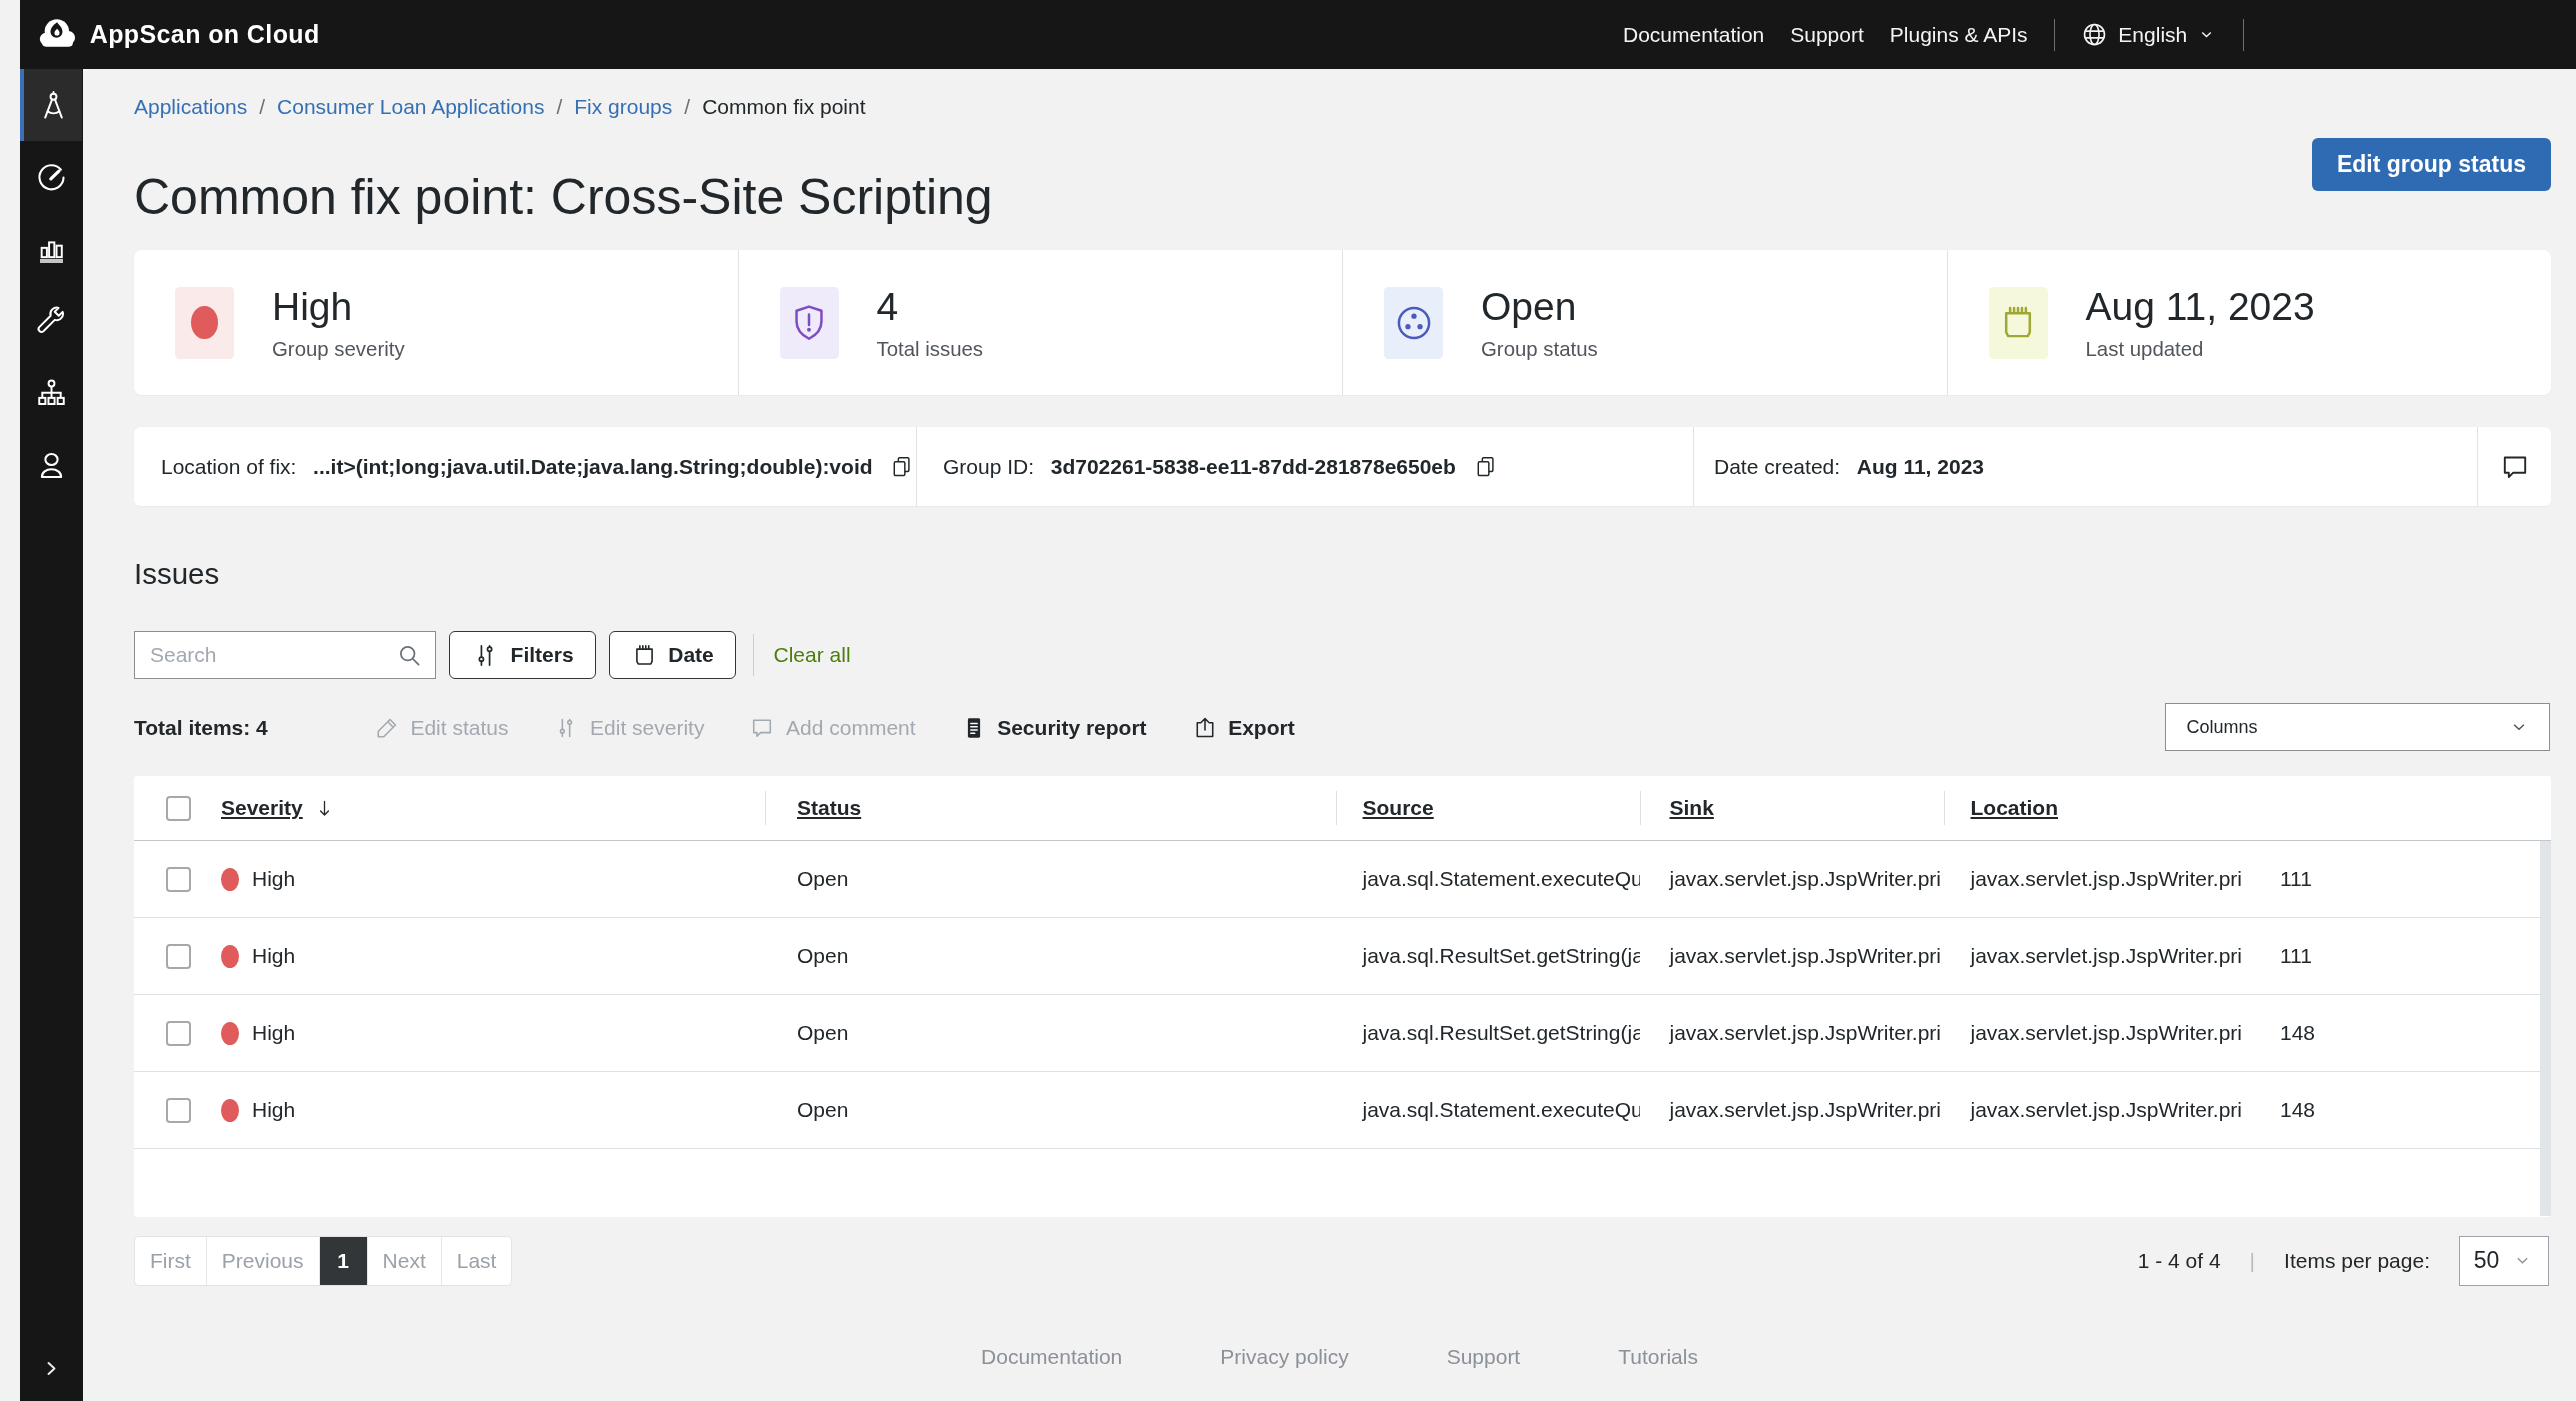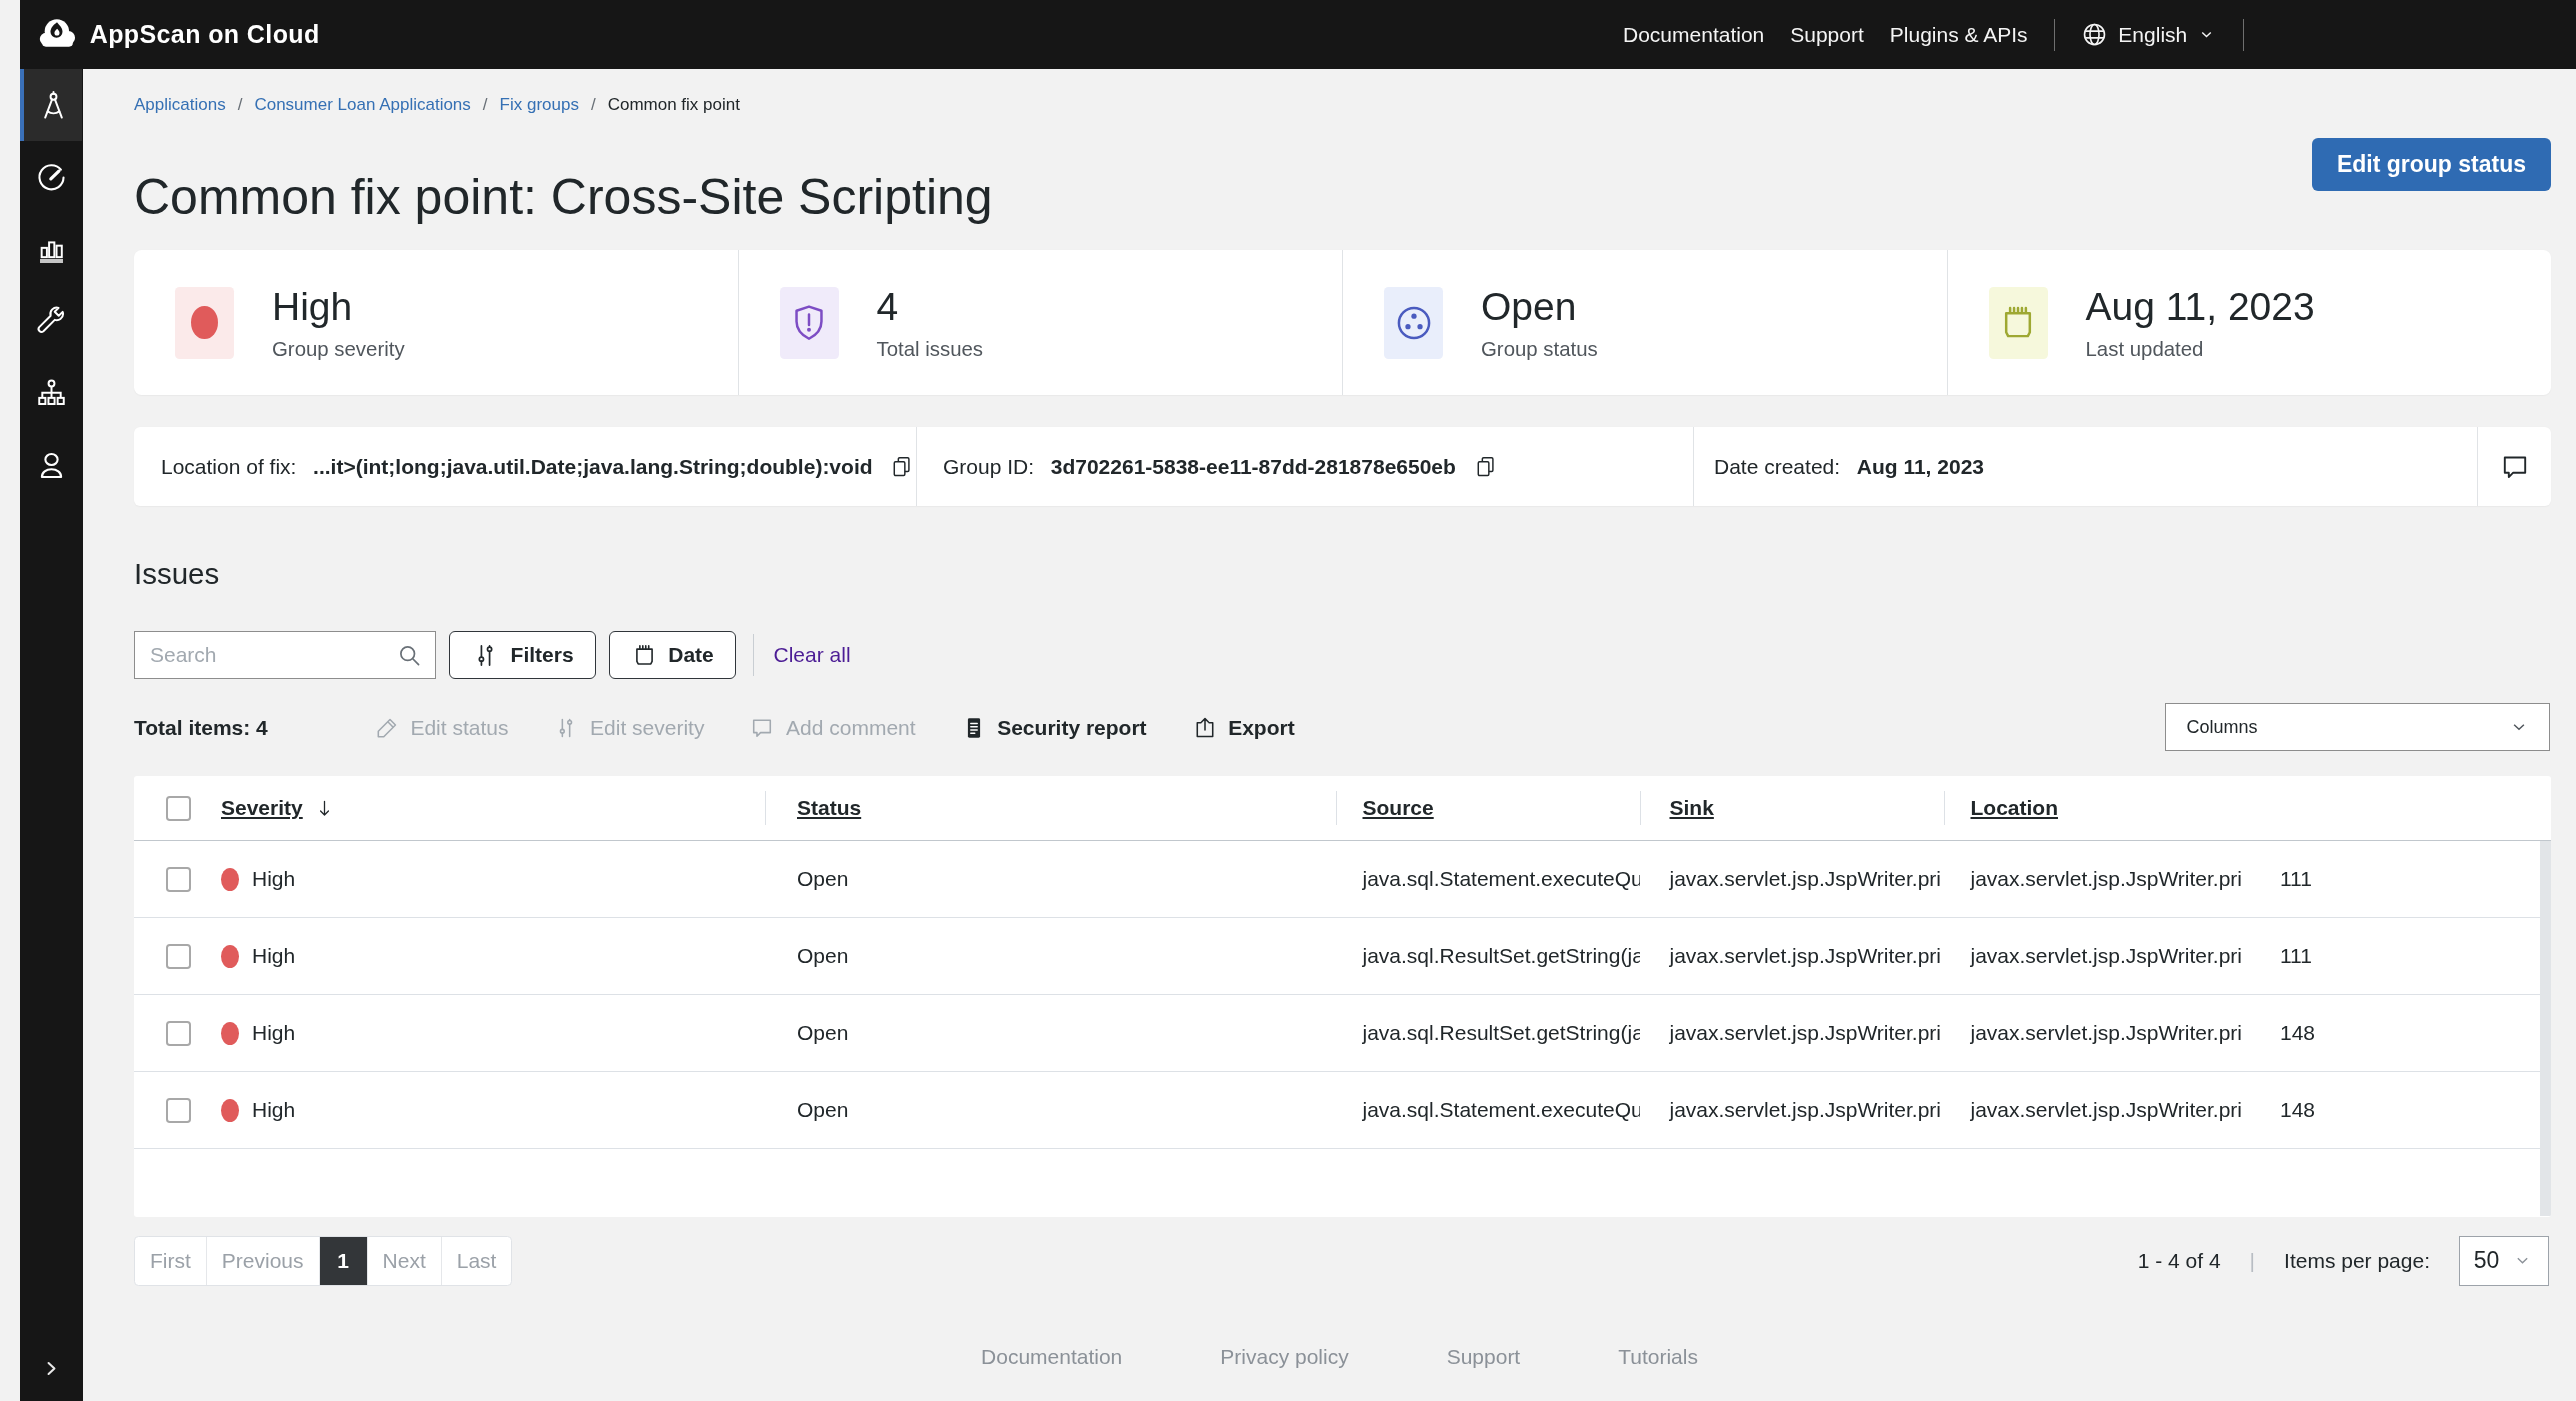--- a/index.html
+++ b/index.html
@@ -18,21 +18,21 @@
 
   
   .sidebar{position:absolute;left:0;top:69px;width:63px;height:1333px;background:#161616;}
   .side-item{width:63px;height:72px;display:flex;align-items:center;justify-content:center;color:#ffffff;cursor:pointer;}
   .side-item.active{background:#2b2b2b;border-left:4.5px solid #3a70b8;width:58px;}
   .side-expand{position:absolute;left:0;bottom:10.6px;width:63px;height:45px;display:flex;align-items:center;justify-content:center;color:#e8e8e8;cursor:pointer;}
 
   
   .main{position:absolute;left:63px;top:69px;width:2513px;height:1333px;background:#f2f2f2;}
 
-  .breadcrumb{position:absolute;left:51px;top:26px;font-size:17px;display:flex;gap:12px;align-items:center;}
+  .breadcrumb{position:absolute;left:51px;top:26px;font-size:21px;display:flex;gap:12px;align-items:center;}
   .crumb-link{color:#3570b4;cursor:pointer;text-decoration:none;}
   .crumb-sep{color:#697077;}
   .crumb-current{color:#21272a;}
 
   .page-title{position:absolute;left:51px;top:68px;font-size:50px;font-weight:400;color:#21272a;line-height:53px;}
   .edit-group-btn{position:absolute;right:45px;top:69px;height:53px;background:#2f6bb3;color:#ffffff;
     font-size:23px;font-weight:700;border:none;border-radius:6px;padding:0 25px;cursor:pointer;
     font-family:inherit;}
 
   
@@ -67,21 +67,21 @@
   .filter-row{position:absolute;left:51px;top:562px;height:48px;display:flex;align-items:center;}
   .search-box{position:relative;width:302px;height:48px;box-sizing:border-box;background:#ffffff;border:1.5px solid #8d8d8d;}
   .search-box input{position:absolute;left:0;top:0;width:100%;height:100%;border:none;outline:none;
     font-size:21px;font-family:inherit;color:#21272a;padding:0 48px 0 15px;box-sizing:border-box;background:transparent;}
   .search-box input::placeholder{color:#a2a9b0;}
   .search-icon-wrap{position:absolute;right:10.6px;top:9px;color:#697077;pointer-events:none;}
   .chip-btn{height:48px;box-sizing:border-box;background:#ffffff;border:1.5px solid #30353a;border-radius:6px;
     display:flex;align-items:center;gap:10.6px;font-size:21px;font-weight:700;color:#21272a;
     padding:0 21px;margin-left:13px;cursor:pointer;font-family:inherit;}
   .filter-divider{width:0.8px;height:42px;background:#c9ced3;margin-left:17.4px;}
-  .clear-all{font-size:21px;color:#4c1d95;margin-left:13.6px;background:none;border:none;font-family:inherit;cursor:default;}
+  .clear-all{font-size:21px;color:#4d7c0f;margin-left:13.6px;background:none;border:none;font-family:inherit;cursor:default;}
 
   
   .toolbar{position:absolute;left:51px;top:634px;right:45px;height:49px;display:flex;align-items:center;}
   .total-items{font-size:21px;font-weight:700;}
   .tb-btn{display:flex;align-items:center;gap:10.6px;font-size:21px;background:none;border:none;
     font-family:inherit;cursor:pointer;color:#21272a;font-weight:700;padding:0;}
   .tb-btn.disabled{color:#a2a9b0;cursor:default;font-weight:400;}
   .tb-btn:first-of-type{margin-left:106px;}
   .tb-btn + .tb-btn{margin-left:45px;}
   .columns-select{position:absolute;right:1.5px;top:0;width:385px;height:48px;box-sizing:border-box;

